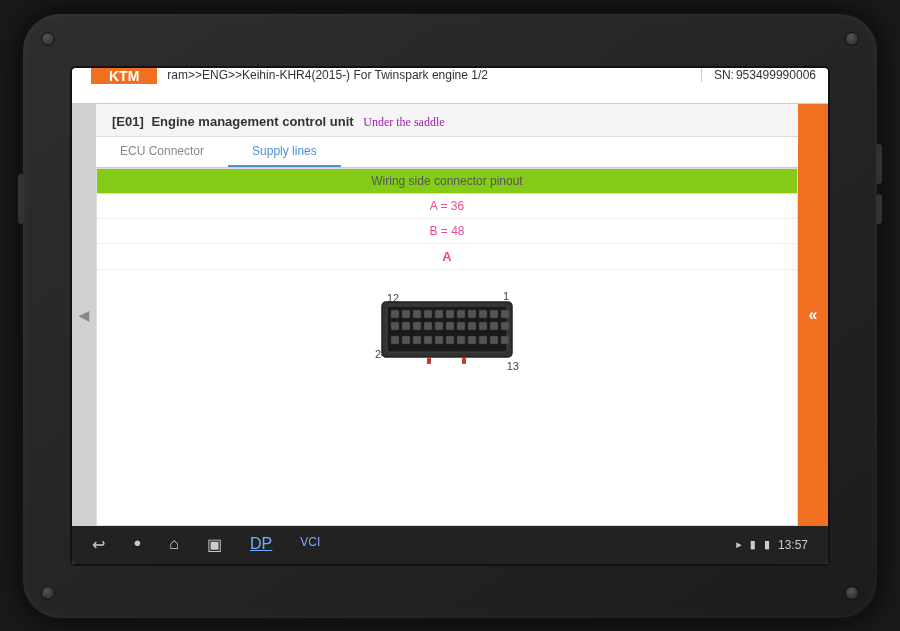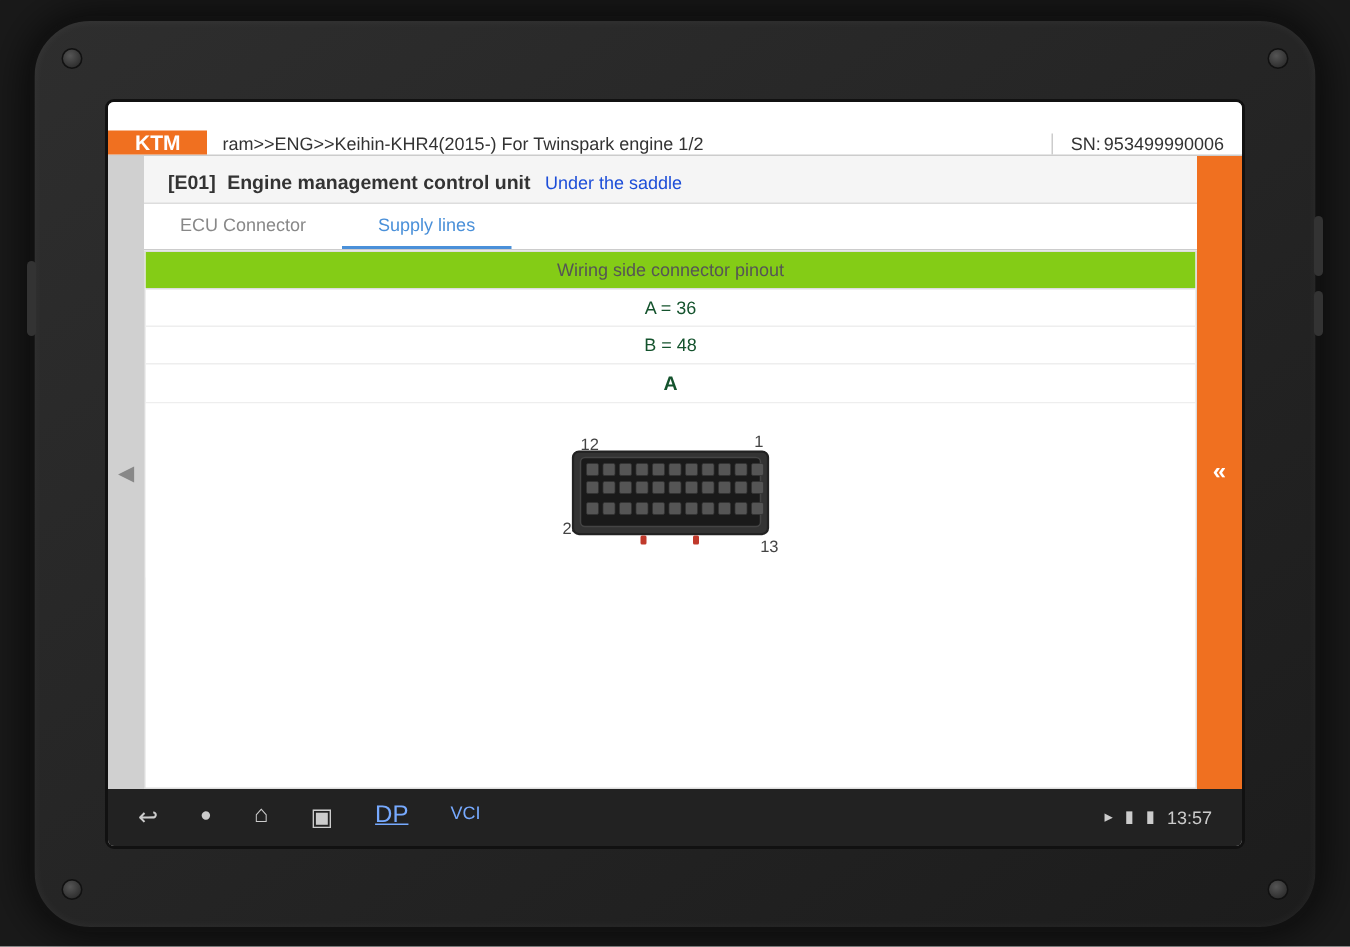--- a/index.html
+++ b/index.html
@@ -76,25 +76,26 @@
       overflow: hidden;
       display: flex;
       flex-direction: column;
       border: 2px solid #111;
       box-shadow: inset 0 0 10px rgba(0,0,0,0.3);
     }
 
     
     .header-bar {
       display: flex;
-      align-items: flex-end;
+      align-items: flex-start;
       height: 36px;
       background: #fff;
       border-bottom: 1px solid #ccc;
       flex-shrink: 0;
+      padding-left: 19px;
     }
     .header-ktm {
       background: #f07020;
       color: white;
       font-weight: bold;
       font-size: 14px;
       padding: 0 18px;
       display: flex;
       align-items: center;
       justify-content: center;
@@ -161,22 +162,23 @@
       font-size: 13px;
       color: #333;
       background: #f5f5f5;
       border-bottom: 1px solid #ddd;
     }
     .ecu-title .unit-name {
       font-weight: bold;
       color: #333;
     }
     .ecu-title .location {
-      color: #1d4ed8;
+      color: #a21caf;
       font-weight: normal;
+      font-family: Liberation Serif, serif;
     }
 
     
     .tabs-row {
       display: flex;
       background: #fff;
       border-bottom: 1px solid #ccc;
     }
     .tab {
       padding: 7px 24px;
@@ -200,21 +202,21 @@
     }
     .connector-table {
       width: 100%;
       border-collapse: collapse;
       font-size: 12px;
     }
     .connector-table td {
       padding: 5px 12px;
       border-bottom: 1px solid #eee;
       text-align: center;
-      color: #14532d;
+      color: #ec4899;
     }
     .connector-table .header-row td {
       background: #84cc16;
       font-weight: normal;
       color: #555;
       border-bottom: 1px solid #ddd;
     }
     .connector-table .bold-row td {
       font-weight: bold;
       font-size: 13px;

